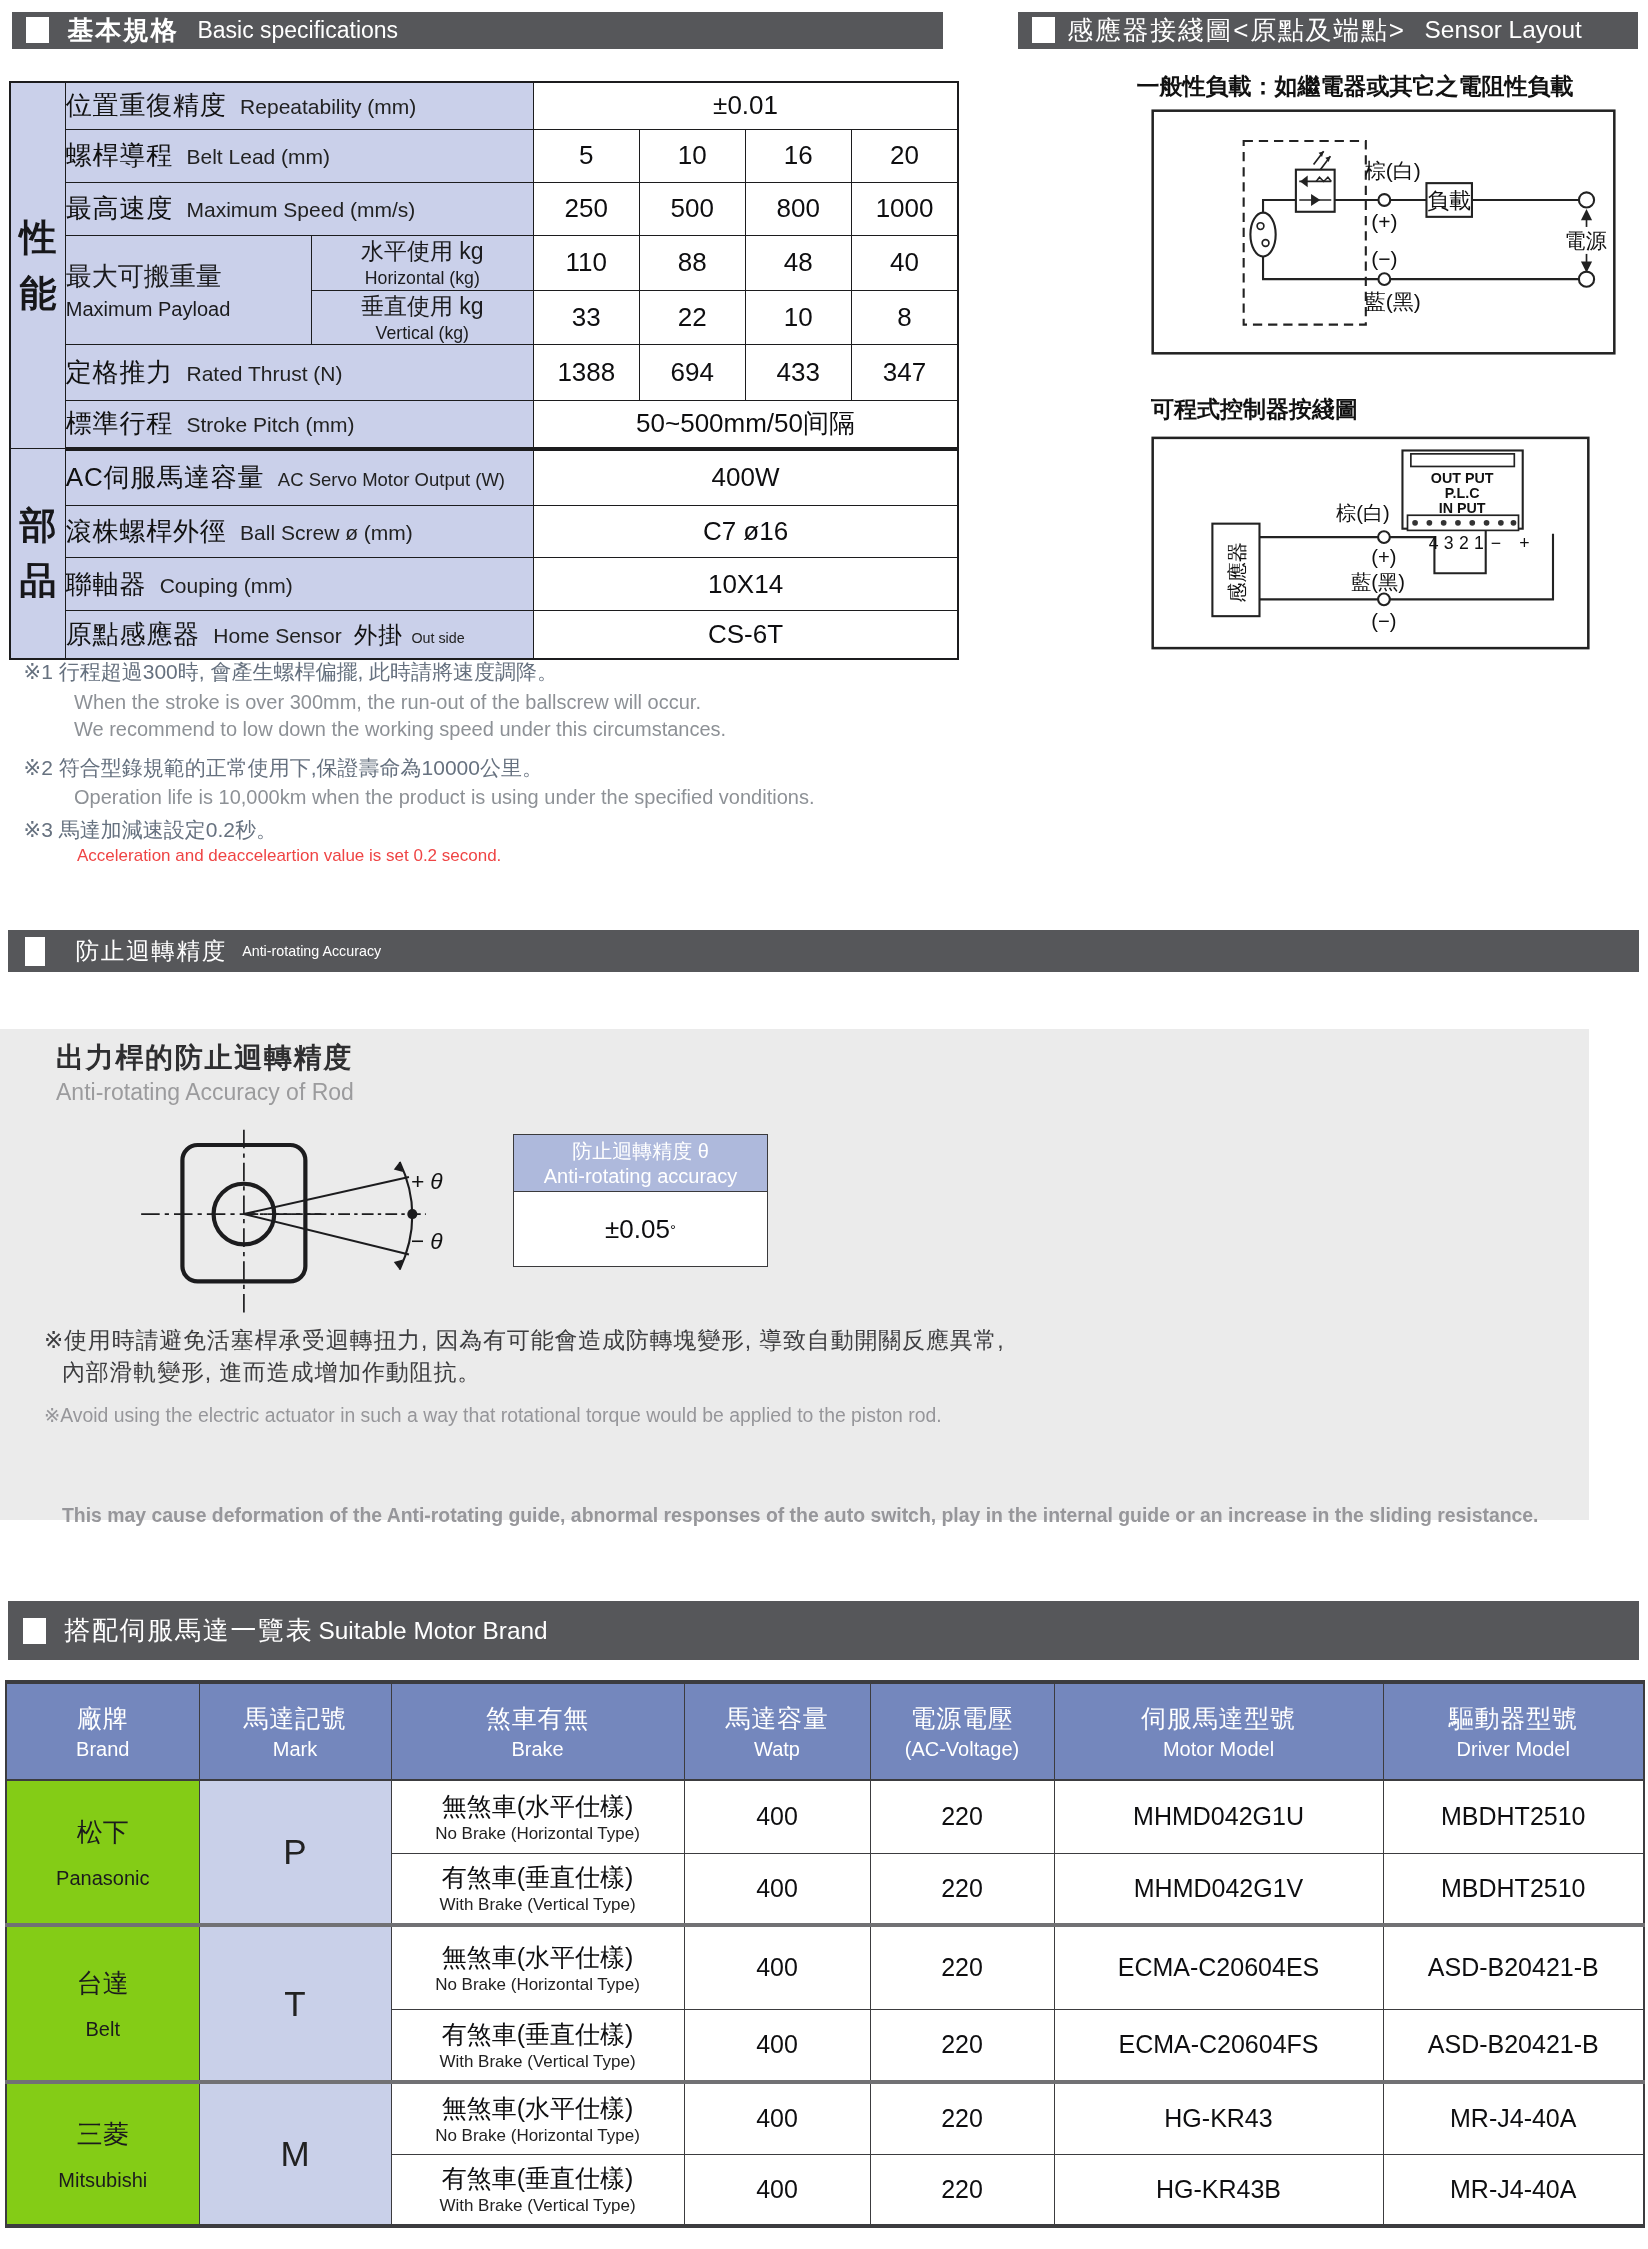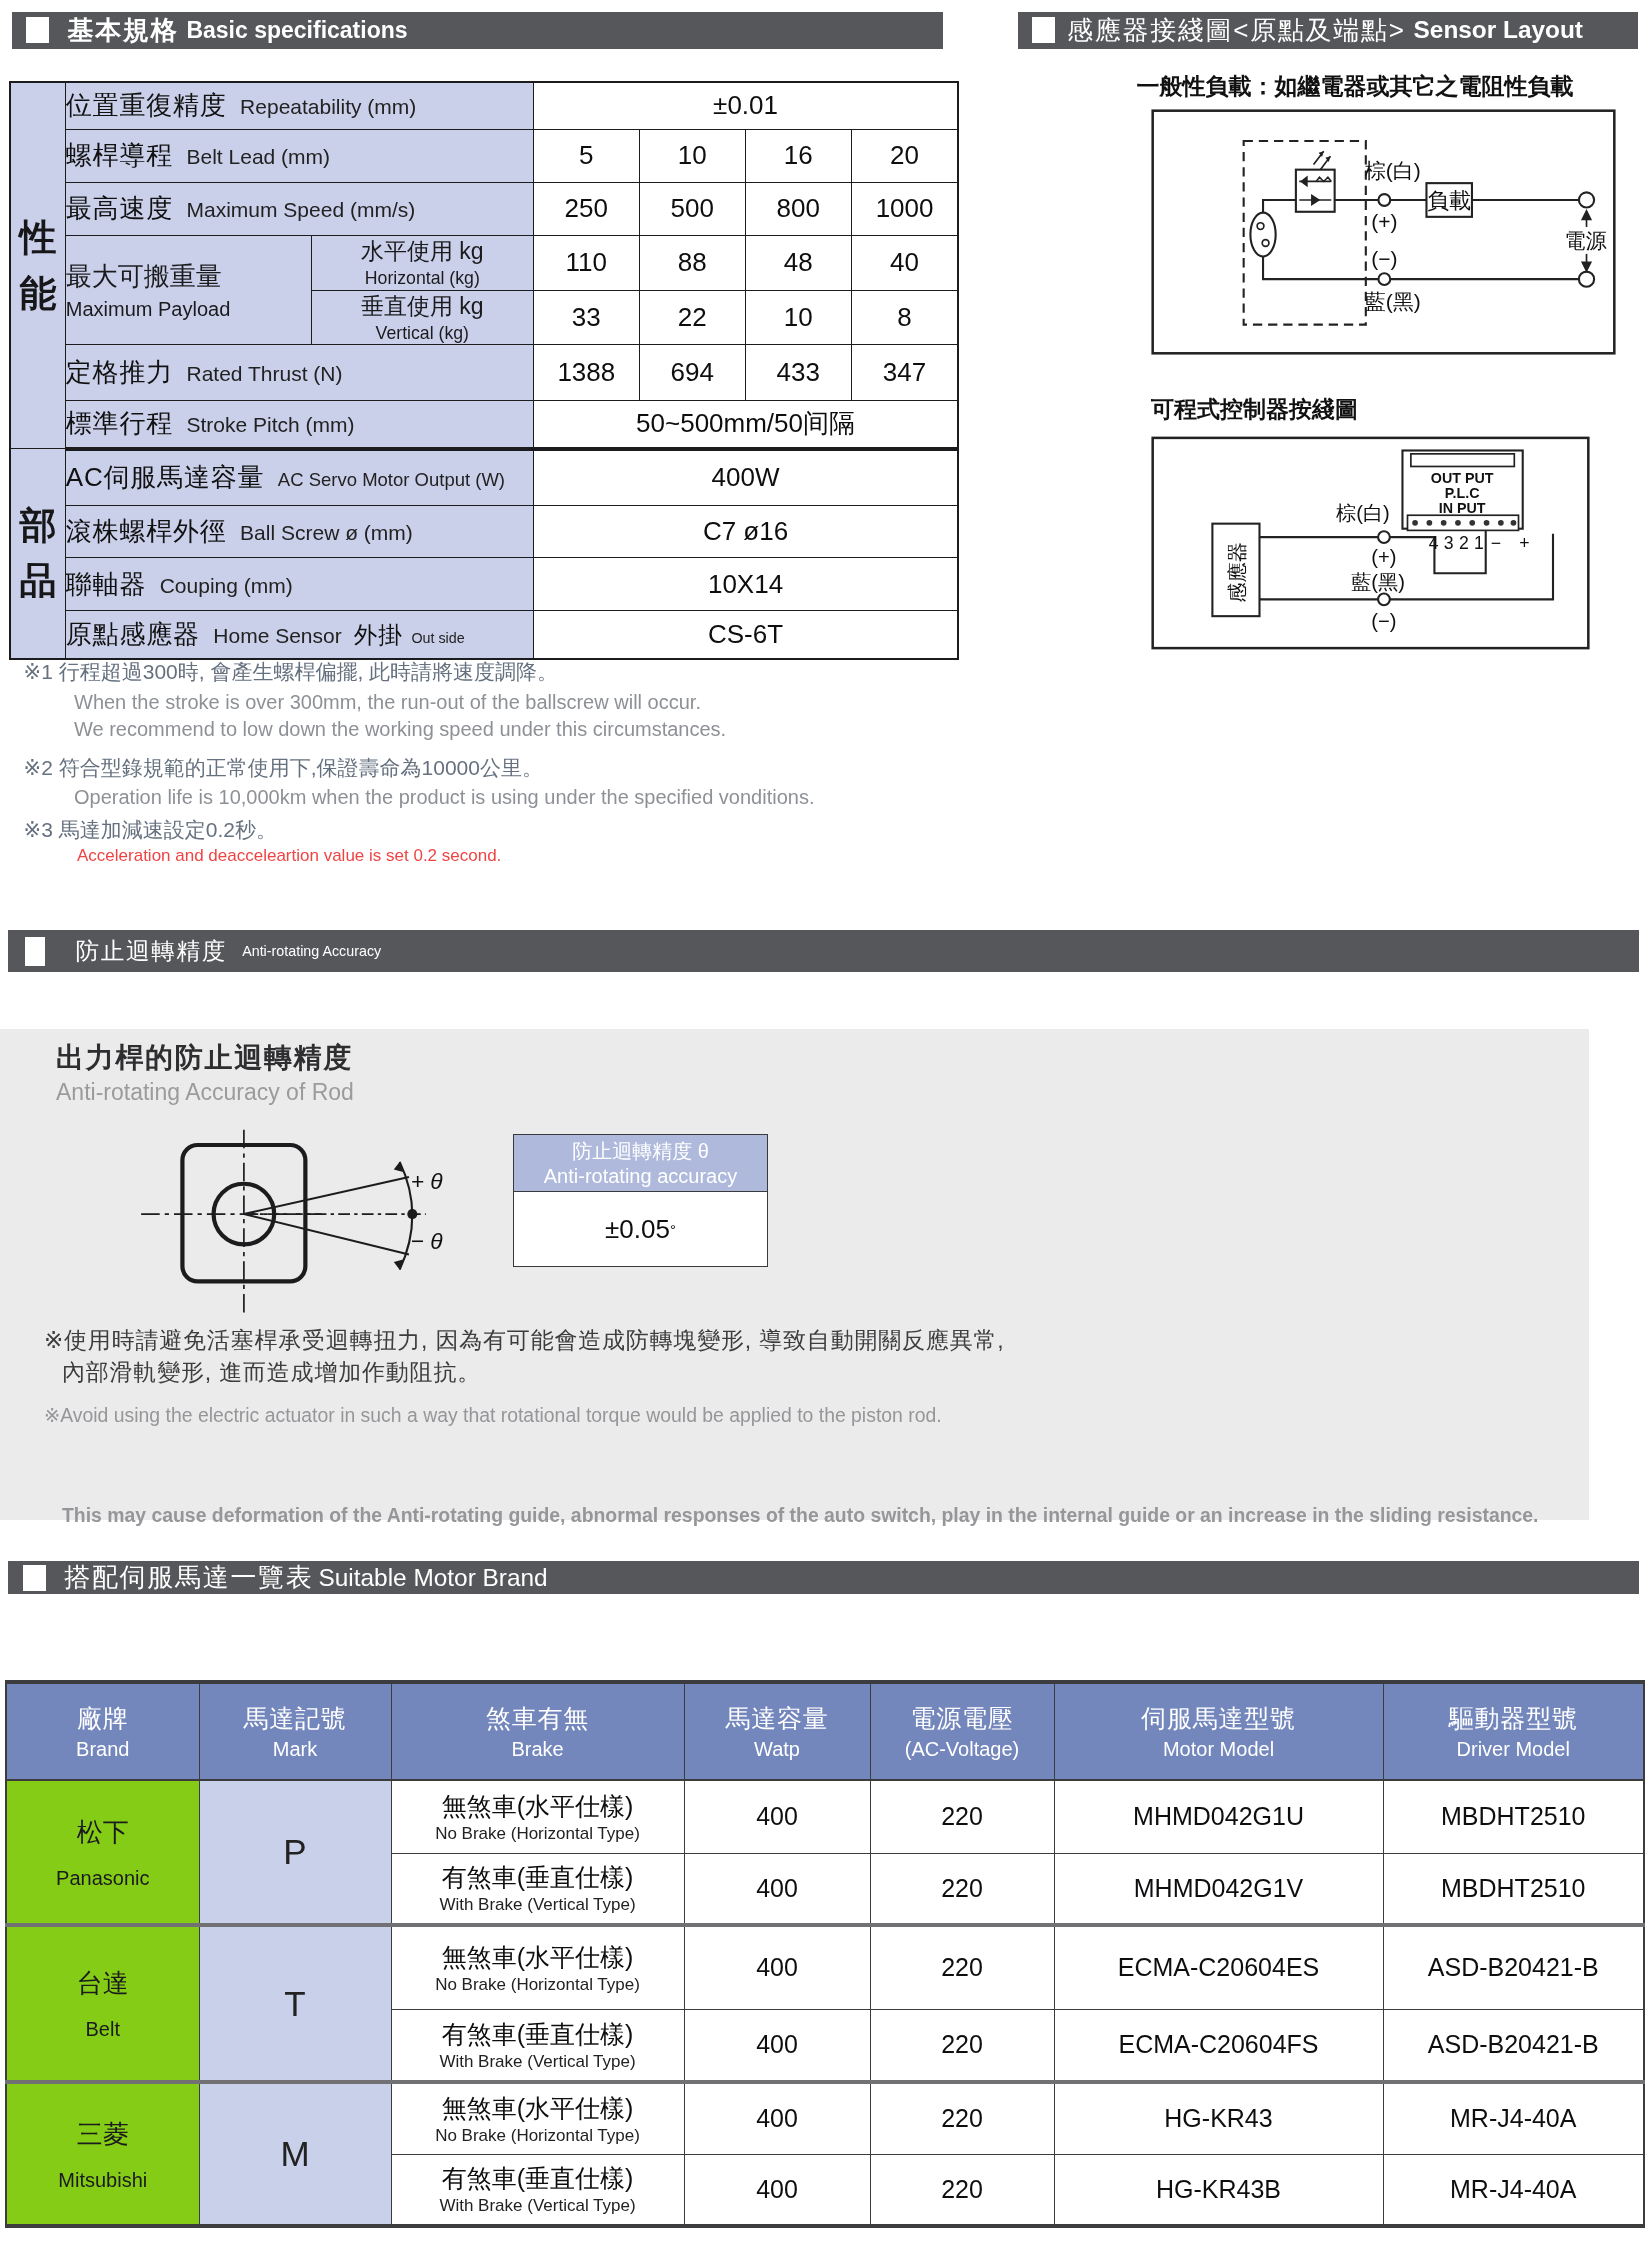--- a/index.html
+++ b/index.html
@@ -3,21 +3,21 @@
 <meta charset="utf-8">
 <style>
   html,body{margin:0;padding:0;background:#fff;}
   #page{position:relative;width:1648px;height:2250px;background:#ffffff;overflow:hidden;
         font-family:"Liberation Sans","DejaVu Sans",sans-serif;color:#1b1b1d;}
 
   
   .bar-dark{position:absolute;background:#56575a;color:#fff;display:flex;align-items:center;box-sizing:border-box;}
   .bar-sq{width:23px;height:26px;background:#fff;margin-left:14.3px;flex:0 0 auto;}
   .bar-zh{font-size:26px;font-weight:bold;margin-left:18.5px;letter-spacing:1.7px;white-space:nowrap;}
-  .bar-en{font-size:23px;font-weight:bold;margin-left:8px;white-space:nowrap;}
+  .bar-en{font-size:23px;font-weight:normal;margin-left:19px;white-space:nowrap;}
   .bar-en-light{font-size:24.4px;font-weight:normal;margin-left:5px;white-space:nowrap;}
   .bar-en-sm{font-size:14.3px;font-weight:normal;margin-left:15px;white-space:nowrap;}
 
   
   table.spec{position:absolute;left:9.3px;top:81px;width:948px;border-collapse:collapse;table-layout:fixed;
              border:2.5px solid #1c1c1e;}
   table.spec td{border:1.7px solid #1c1c1e;padding:0;overflow:hidden;}
   td.side{background:#cad0ea;text-align:center;font-size:37px;font-weight:bold;color:#17171a;line-height:1.5;}
   td.lbl{background:#cad0ea;padding-left:25px;}
   td.lbl .zh{font-size:26px;color:#111;letter-spacing:0.8px;}
@@ -340,21 +340,21 @@
       <span>±0.05</span>
         <sup>°</sup>
     </div>
   </div>
 
   <div class="ar-note-zh" style="left:44px;top:1325px;">※使用時請避免活塞桿承受迴轉扭力, 因為有可能會造成防轉塊變形, 導致自動開關反應異常,</div>
   <div class="ar-note-zh" style="left:62px;top:1357px;">內部滑軌變形, 進而造成增加作動阻抗。</div>
   <div class="ar-note-en" style="left:44px;top:1404px;">※Avoid using the electric actuator in such a way that rotational torque would be applied to the piston rod.</div>
   <div class="ar-note-en" style="left:62px;top:1504px;font-weight:bold;">This may cause deformation of the Anti-rotating guide, abnormal responses of the auto switch, play in the internal guide or an increase in the sliding resistance.</div>
 
-  <div class="bar-dark" style="left:8.4px;top:1561px;width:1631px;height:33px;">
+  <div class="bar-dark" style="left:8.4px;top:1601px;width:1631px;height:59px;">
     <span class="bar-sq"></span>
     <span class="bar-zh" style="font-weight:normal;">搭配伺服馬達一覽表</span>
     <span class="bar-en-light">Suitable Motor Brand</span>
   </div>
 
   <table class="motor">
     <colgroup>
         <col style="width:193px">
         <col style="width:192px">
         <col style="width:293px">

